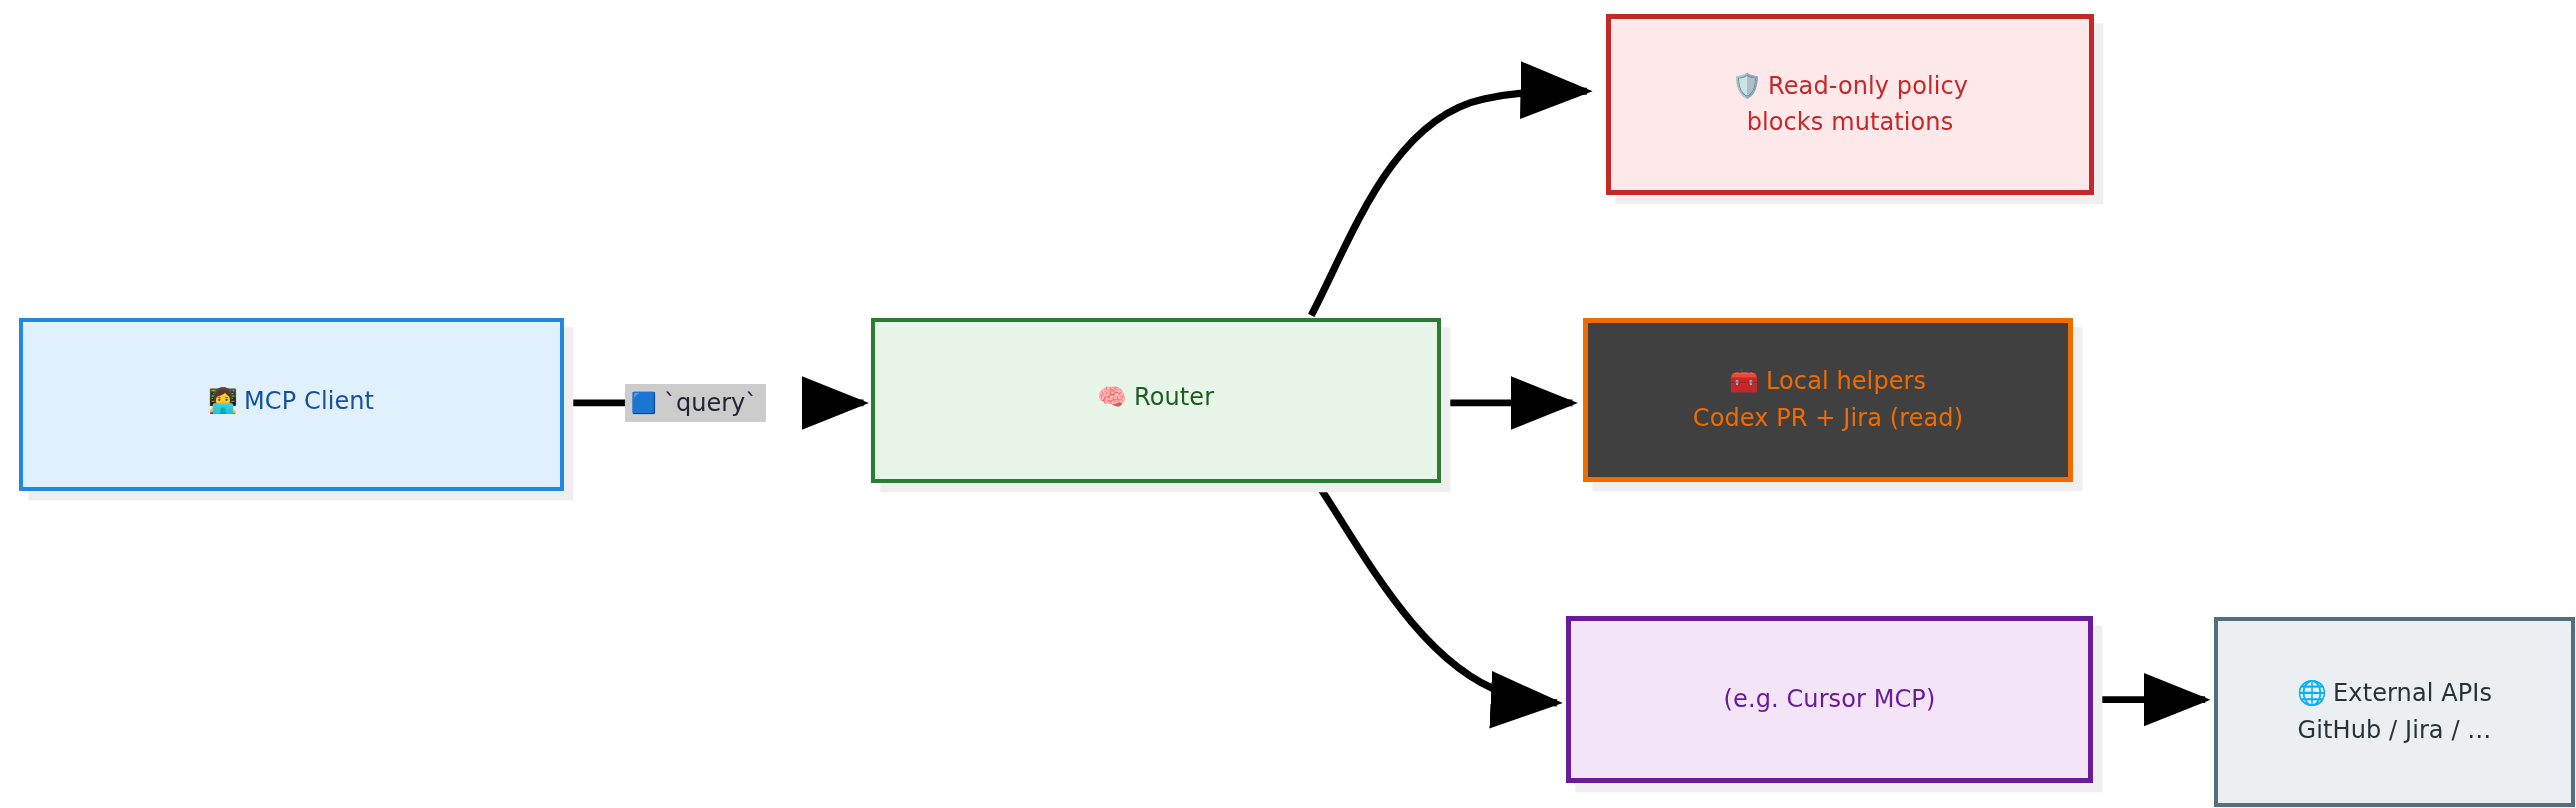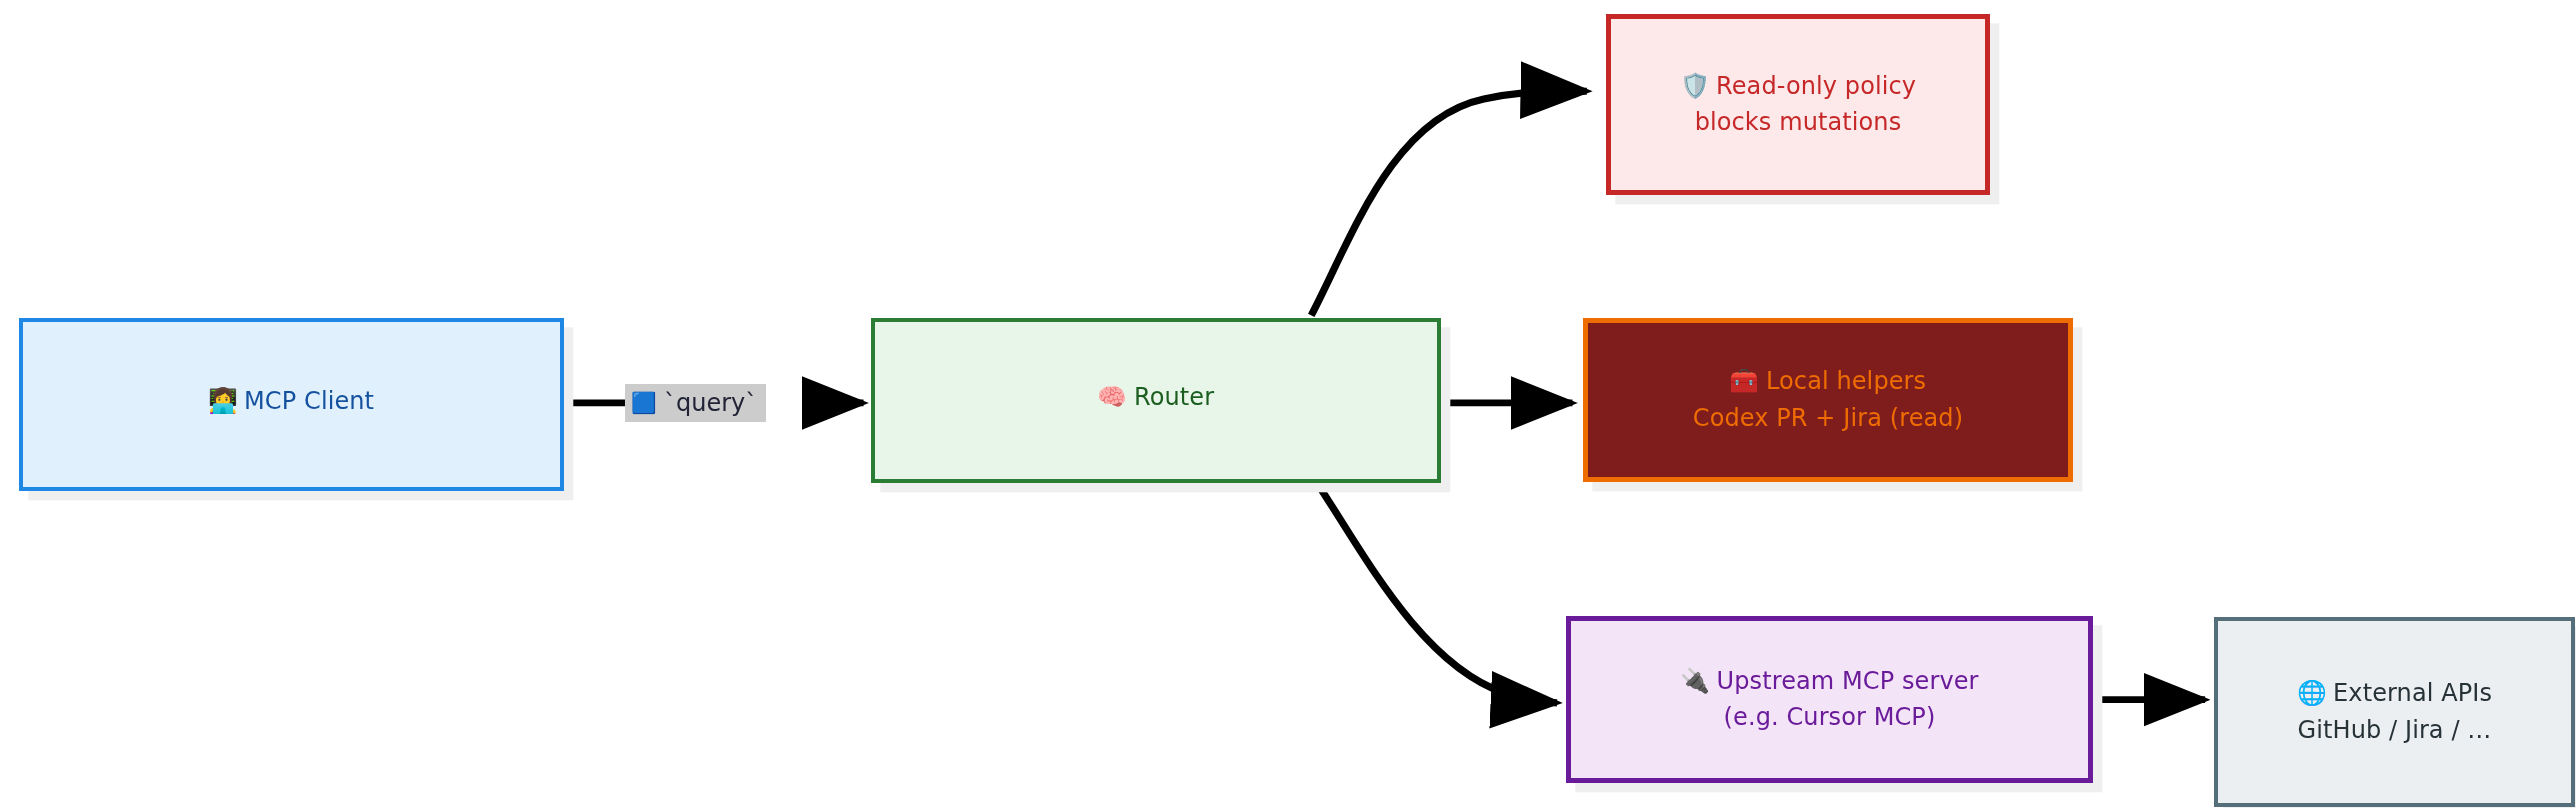--- a/index.html
+++ b/index.html
@@ -62,31 +62,31 @@
     left: 871px; top: 318px;
     width: 570px; height: 165px;
     background: #e8f6ea;
     border: 4.6px solid #2a7d32;
     color: #1b5e20;
     font-size: 24px;
     box-shadow: 9.3px 9.3px 0 0 #efefef;
   }
   #node-readonly-policy {
     left: 1606px; top: 14.4px;
-    width: 384px;  height: 181px;
+    width: 488px;  height: 181px;
     background: #fde8ea;
     border: 5.2px solid #c62828;
     color: #c62828;
     font-size: 24px;
     box-shadow: 9.3px 9.3px 0 0 #efefef;
   }
   #node-local-helpers {
     left: 1583px; top: 318px;
     width: 490px;  height: 164px;
-    background: #7f1d1d;
+    background: #404040;
     border: 5.2px solid #ef6c00;
     color: #ef6c00;
     font-size: 24px;
     box-shadow: 9.3px 9.3px 0 0 #efefef;
   }
   #node-upstream-mcp {
     left: 1566px; top: 616px;
     width: 527px; height: 167px;
     background: #f4e4f7;
     border: 5.2px solid #6a1b9a;
@@ -174,23 +174,20 @@
   </div>
 
   <div class="node" id="node-local-helpers">
     <span class="line first">
       <span class="emoji">🧰</span><span>Local helpers</span>
     </span>
     <span class="line">Codex PR + Jira (read)</span>
   </div>
 
   <div class="node" id="node-upstream-mcp">
-    <span class="line first">
-      <span class="emoji">🔌</span><span>Upstream MCP server</span>
-    </span>
     <span class="line">(e.g. Cursor MCP)</span>
   </div>
 
   <div class="node" id="node-external-apis">
     <span class="line first">
       <span class="emoji">🌐</span><span>External APIs</span>
     </span>
     <span class="line">GitHub / Jira / …</span>
   </div>
 

